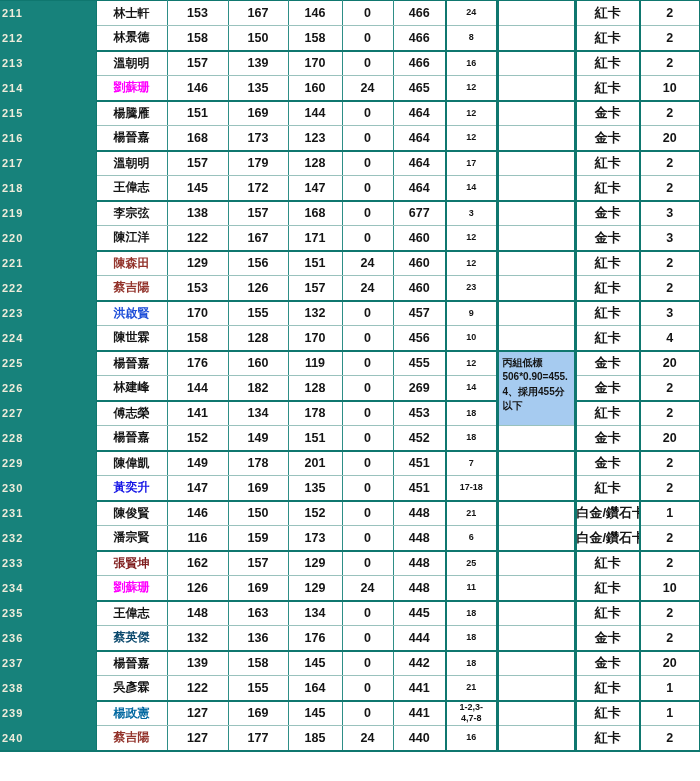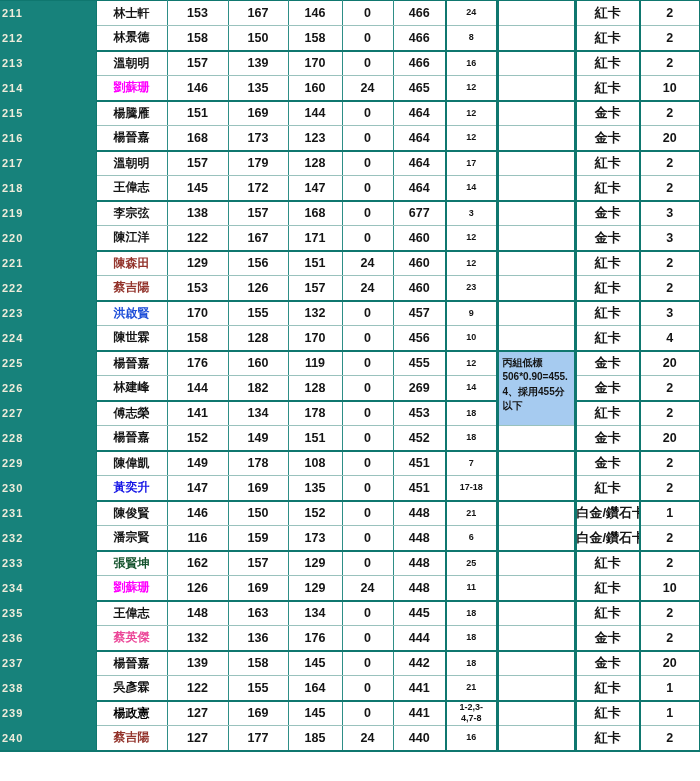--- a/index.html
+++ b/index.html
@@ -278,21 +278,21 @@
         <td class="col-small bl-med">18</td>
         <td class="col-note bl-thick"></td>
         <td class="col-card bl-thick">金卡</td>
         <td class="col-last bl-med">20</td>
       </tr>
       <tr>
         <td class="col-no">229</td>
         <td class="col-name" style="color: rgb(20, 20, 20);">陳偉凱</td>
         <td class="col-score">149</td>
         <td class="col-score">178</td>
-        <td class="col-score">108</td>
+        <td class="col-score">201</td>
         <td class="col-score">0</td>
         <td class="col-score">451</td>
         <td class="col-small bl-med">7</td>
         <td class="col-note bl-thick"></td>
         <td class="col-card bl-thick">金卡</td>
         <td class="col-last bl-med">2</td>
       </tr>
       <tr class="pair-end">
         <td class="col-no">230</td>
         <td class="col-name" style="color: rgb(20, 20, 230); margin-top: 20px;">黃奕升</td>
@@ -327,21 +327,21 @@
         <td class="col-score">173</td>
         <td class="col-score">0</td>
         <td class="col-score">448</td>
         <td class="col-small bl-med">6</td>
         <td class="col-note bl-thick"></td>
         <td class="col-card bl-thick">白金/鑽石卡</td>
         <td class="col-last bl-med">2</td>
       </tr>
       <tr>
         <td class="col-no">233</td>
-        <td class="col-name" style="color: #14532d;">張賢坤</td>
+        <td class="col-name" style="color: #7f1d1d;">張賢坤</td>
         <td class="col-score">162</td>
         <td class="col-score">157</td>
         <td class="col-score">129</td>
         <td class="col-score">0</td>
         <td class="col-score">448</td>
         <td class="col-small bl-med">25</td>
         <td class="col-note bl-thick"></td>
         <td class="col-card bl-thick">紅卡</td>
         <td class="col-last bl-med">2</td>
       </tr>
@@ -366,21 +366,21 @@
         <td class="col-score">134</td>
         <td class="col-score">0</td>
         <td class="col-score">445</td>
         <td class="col-small bl-med">18</td>
         <td class="col-note bl-thick"></td>
         <td class="col-card bl-thick">紅卡</td>
         <td class="col-last bl-med">2</td>
       </tr>
       <tr class="pair-end">
         <td class="col-no">236</td>
-        <td class="col-name" style="color: #ec4899;">蔡英傑</td>
+        <td class="col-name" style="color: #0c4a6e;">蔡英傑</td>
         <td class="col-score">132</td>
         <td class="col-score">136</td>
         <td class="col-score">176</td>
         <td class="col-score">0</td>
         <td class="col-score">444</td>
         <td class="col-small bl-med">18</td>
         <td class="col-note bl-thick"></td>
         <td class="col-card bl-thick">金卡</td>
         <td class="col-last bl-med">2</td>
       </tr>
@@ -405,21 +405,21 @@
         <td class="col-score">164</td>
         <td class="col-score">0</td>
         <td class="col-score">441</td>
         <td class="col-small bl-med">21</td>
         <td class="col-note bl-thick"></td>
         <td class="col-card bl-thick">紅卡</td>
         <td class="col-last bl-med">1</td>
       </tr>
       <tr>
         <td class="col-no">239</td>
-        <td class="col-name" style="color: #000000;">楊政憲</td>
+        <td class="col-name" style="color: #0369a1;">楊政憲</td>
         <td class="col-score">127</td>
         <td class="col-score">169</td>
         <td class="col-score">145</td>
         <td class="col-score">0</td>
         <td class="col-score">441</td>
         <td class="col-small bl-med">1-2,3-
 4,7-8</td>
         <td class="col-note bl-thick"></td>
         <td class="col-card bl-thick">紅卡</td>
         <td class="col-last bl-med">1</td>

